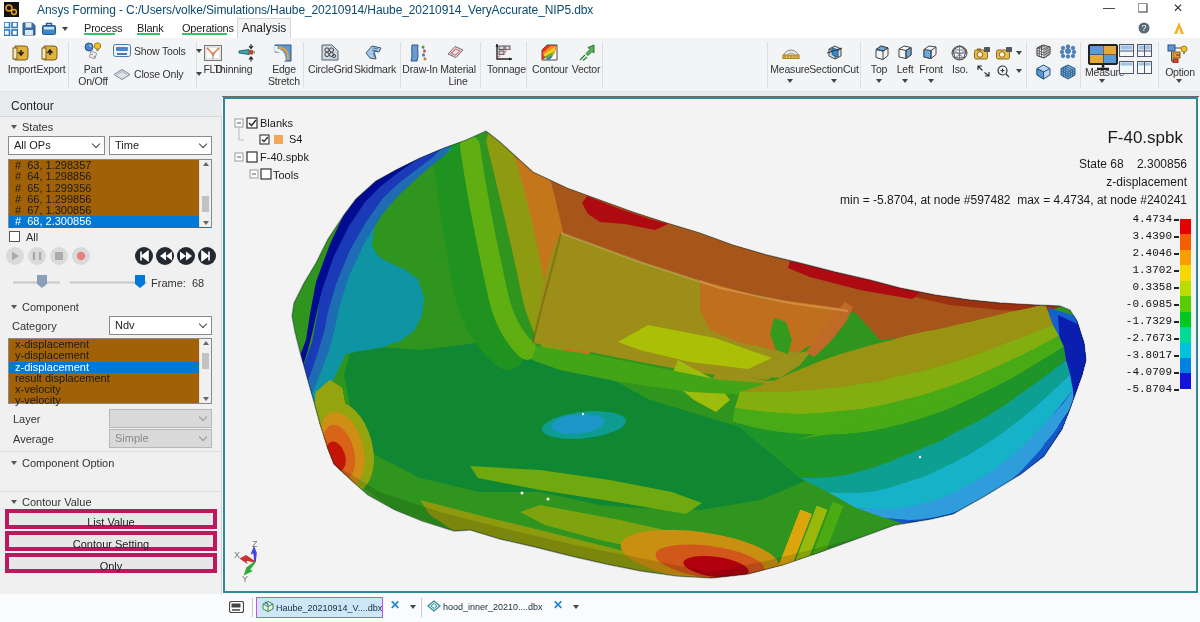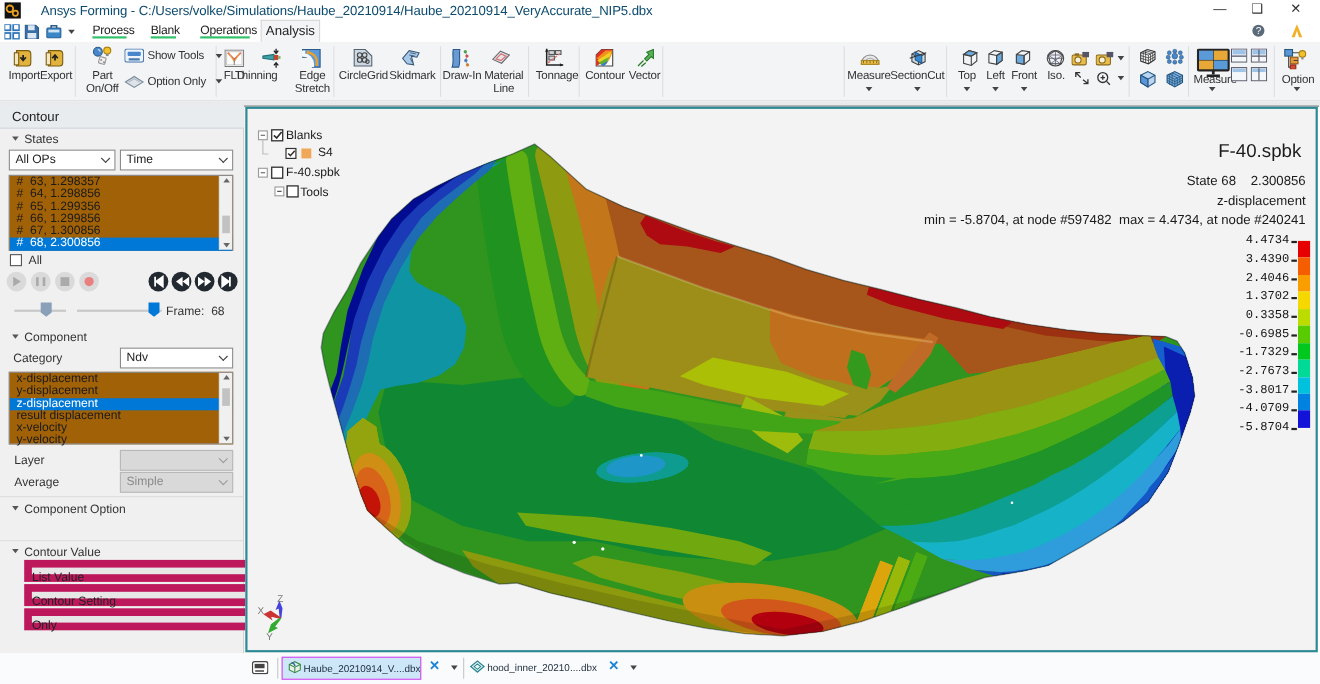--- a/index.html
+++ b/index.html
@@ -26,21 +26,21 @@
 .tri{display:inline-block;width:0;height:0;border-left:3.5px solid transparent;border-right:3.5px solid transparent;border-top:4.5px solid #555;margin-right:5px;vertical-align:2px}
 .combo{position:absolute;height:19px;background:#fff;border:1px solid #8a8a8a;font-size:11px;color:#222;line-height:17px;padding-left:5px}
 .combo .chev{position:absolute;right:5px;top:6px;width:6px;height:6px;border-right:1.4px solid #444;border-bottom:1.4px solid #444;transform:rotate(45deg);margin-top:-2px}
 .combo.dis{background:#d9d9d9;border-color:#b8b8b8;color:#8a8a8a}
 .combo.dis .chev{border-color:#999}
 .lbox{position:absolute;background:#a16207;border:1px solid #8a8a8a}
 .litem{font-size:11px;color:#1a1a1a;padding-left:6px;height:11.3px;line-height:11.3px;white-space:nowrap}
 .lsel{background:#0078d7;color:#fff}
 .sbar{position:absolute;right:0;top:0;width:12px;background:#f0f0f0;border-left:1px solid #e0e0e0}
 .sarrow{position:absolute;left:2.5px;width:0;height:0;border-left:3.5px solid transparent;border-right:3.5px solid transparent}
-.pbtn{position:absolute;left:22px;width:212px;height:20px;background:#e7e7e7;border:7px solid #be185d;font-size:11px;color:#222;text-align:left;line-height:18px}
+.pbtn{position:absolute;left:5px;width:212px;height:20px;background:#e7e7e7;border:4px solid #be185d;font-size:11px;color:#222;text-align:center;line-height:18px}
 .cb{position:absolute;width:11px;height:11px;background:#fff;border:1px solid #555}
 
 #vp{position:absolute;left:223px;top:97px;width:975px;height:496px;background:#f3f3f3;border:2px solid #2d8a94;border-top:2px solid #2d8a94}
 #vpo{position:absolute;left:222px;top:96px;width:977px;height:1px;background:#6a6a6a}
 .vtext{position:absolute;color:#1a1a1a;white-space:nowrap}
 
 #bbar{position:absolute;left:0;top:594px;width:1200px;height:28px;background:#fafbfc}
 .btab{position:absolute;top:3px;height:21px;font-size:9px;color:#1a2a3a;line-height:20px;overflow:hidden;white-space:nowrap}
 .bsep{position:absolute;top:4px;width:1px;height:19px;background:#c8c8c8}
 </style></head>
@@ -132,21 +132,21 @@
         <rect x="0.5" y="0.5" width="17" height="12" rx="2" fill="#eef4fa" stroke="#4a7ab0"></rect>
         <rect x="3" y="3" width="12" height="4" rx="1" fill="#4a86cc"></rect>
         <path d="M4,10 h10" stroke="#4a7ab0" stroke-width="2"></path>
       </svg>
   <div class="rlabel" style="left:134px;top:7px;width:60px;text-align:left">Show Tools</div>
   <div class="caret" style="left:196px;top:11px"></div>
   <svg class="abs" style="left:113px;top:30px" width="18" height="13">
         <path d="M1,6.5 L9,1.5 L17,6.5 L9,11.5 Z" fill="#dde3e8" stroke="#7a8a98"></path>
         <path d="M4,6.5 L9,3.5 L14,6.5" fill="none" stroke="#aab6c0"></path>
       </svg>
-  <div class="rlabel" style="left:134px;top:30px;width:60px;text-align:left">Option Only</div>
+  <div class="rlabel" style="left:134px;top:30px;width:60px;text-align:left">Close Only</div>
   <div class="caret" style="left:196px;top:34px"></div>
   <svg class="abs" style="left:204px;top:7px" width="18" height="16">
         <rect x="0.5" y="0.5" width="17" height="15" fill="#fdfdfd" stroke="#777"></rect>
         <rect x="2" y="2" width="14" height="12" fill="none" stroke="#ccc"></rect>
         <path d="M3,3 L9,9 L15,3" stroke="#e06050" stroke-width="1.4" fill="none"></path>
         <path d="M4,3 L9,11 L14,3" stroke="#e8a040" stroke-width="1" fill="none"></path>
         <path d="M9,9 V14" stroke="#888" fill="none"></path>
       </svg>
   <div class="rlabel" style="left:195px;top:25px;width:36px">FLD</div>
   <svg class="abs" style="left:238px;top:6px" width="20" height="18">

